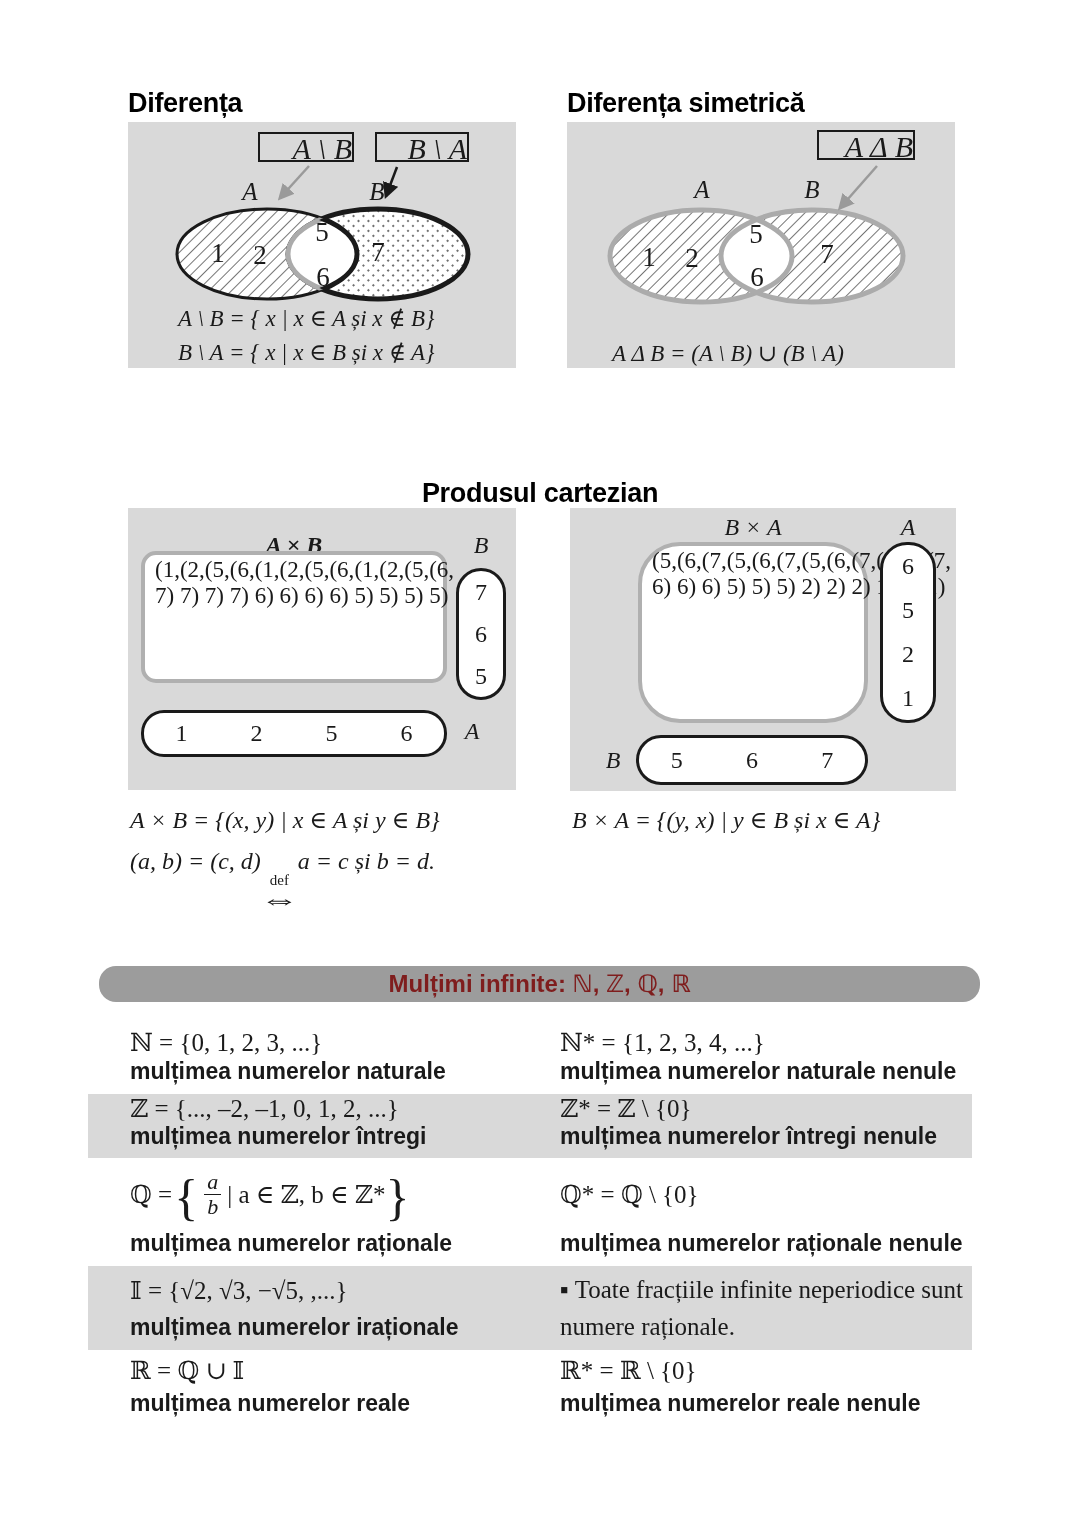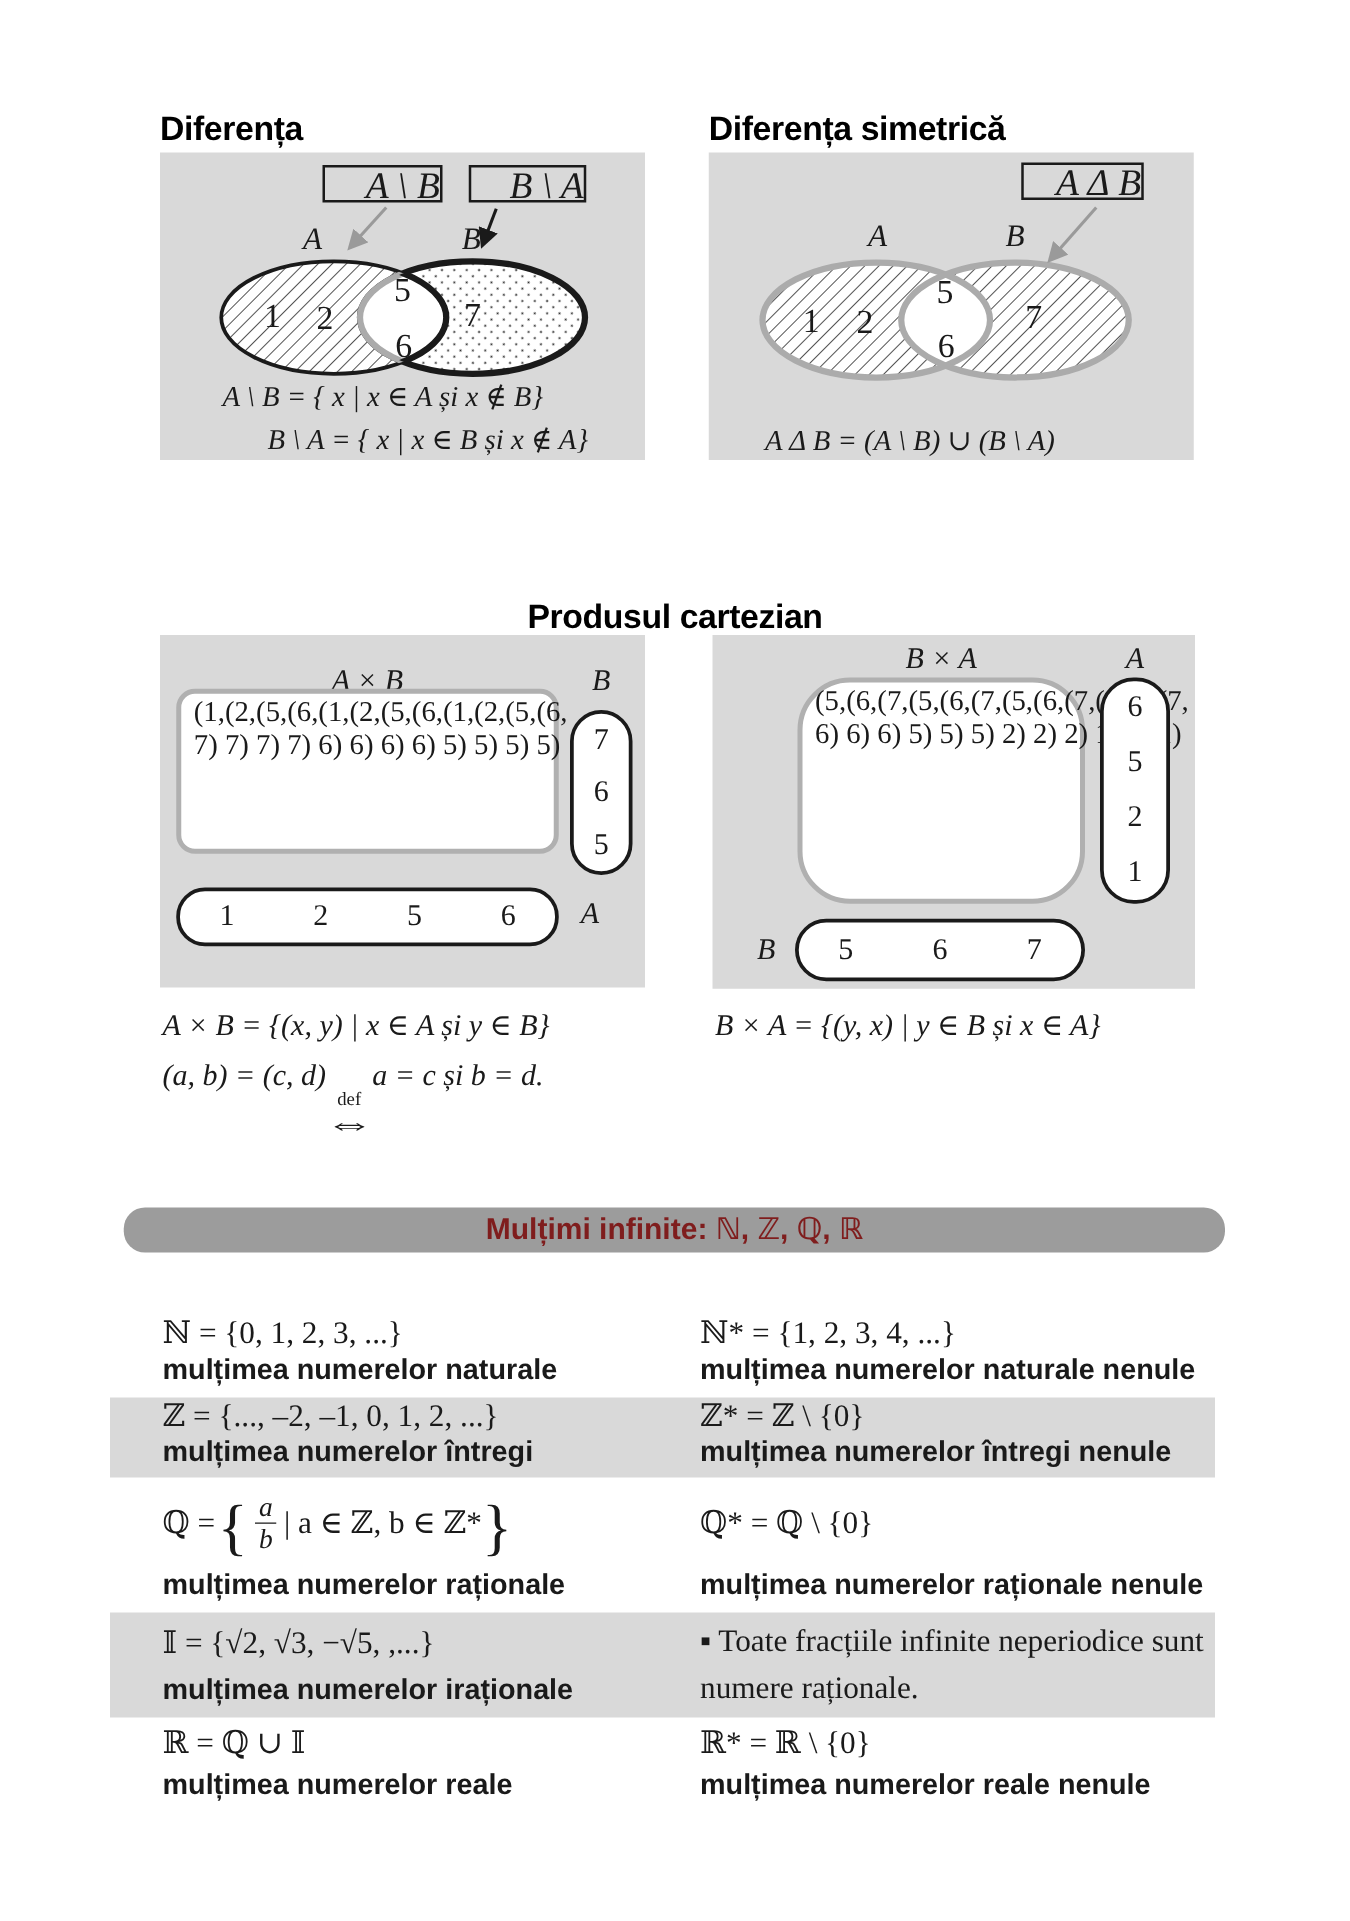--- a/index.html
+++ b/index.html
@@ -91,21 +91,21 @@
     <div class="tagbox" style="left:130px;top:10px;width:96px;">A \ B</div>
     <div class="tagbox" style="left:247px;top:10px;width:94px;">B \ A</div>
     <span class="vlabel" style="left:122px;top:70px;">A</span>
     <span class="vlabel" style="left:249px;top:70px;">B</span>
     <span class="vnum" style="left:90px;top:131px;">1</span>
     <span class="vnum" style="left:132px;top:133px;">2</span>
     <span class="vnum" style="left:194px;top:110px;">5</span>
     <span class="vnum" style="left:195px;top:155px;">6</span>
     <span class="vnum" style="left:250px;top:130px;">7</span>
     <div class="formula italic" style="left:50px;top:183px;">A \ B = { x | x ∈ A și x ∉ B}</div>
-    <div class="formula italic" style="left:50px;top:217px;margin-left:36px;">B \ A = { x | x ∈ B și x ∉ A}</div>
+    <div class="formula italic" style="left:50px;top:217px;">B \ A = { x | x ∈ B și x ∉ A}</div>
   </div>
 
   <div class="panel" style="left:567px;top:122px;width:388px;height:246px;">
     <svg class="vsvg" width="388" height="246" viewBox="0 0 388 246">
       <defs>
         <pattern id="hatchR" width="8" height="8" patternUnits="userSpaceOnUse" patternTransform="rotate(-45)">
           <rect width="8" height="8" fill="#ffffff"></rect>
           <line x1="0" y1="0" x2="8" y2="0" stroke="#2a2a2a" stroke-width="1.3"></line>
         </pattern>
         <clipPath id="clipAR">
@@ -128,21 +128,21 @@
     <span class="vnum" style="left:125px;top:136px;">2</span>
     <span class="vnum" style="left:189px;top:112px;">5</span>
     <span class="vnum" style="left:190px;top:155px;">6</span>
     <span class="vnum" style="left:260px;top:132px;">7</span>
     <div class="formula italic" style="left:45px;top:218px;">A Δ B = (A \ B) ∪ (B \ A)</div>
   </div>
 
   <div class="h1" style="left:100px;top:478px;width:880px;text-align:center;">Produsul cartezian</div>
 
   <div class="panel" style="left:128px;top:508px;width:388px;height:282px;">
-    <div class="plabel" style="left:13px;top:24px;width:306px;">A × B</div>
+    <div class="plabel" style="left:13px;top:24px;width:306px;font-weight:bold;">A × B</div>
     <div class="plabel" style="left:328px;top:24px;width:50px;">B</div>
     <div class="rrect gborder" style="left:13px;top:43px;width:306px;height:132px;border-radius:15px;">
       <div class="pair-grid">
           <div class="pair-row">
             <span class="pair-cell">(1, 7)</span>
             <span class="pair-cell">(2, 7)</span>
             <span class="pair-cell">(5, 7)</span>
             <span class="pair-cell">(6, 7)</span>
           </div>
           <div class="pair-row">
@@ -226,21 +226,21 @@
   <div class="midformula" style="left:572px;top:806px;">B × A = {(y, x) | y ∈ B și x ∈ A}</div>
   <div class="midformula" style="left:130px;top:848px;">
     <span>(a, b) = (c, d)</span><span class="defstack">
         <span class="def-label">def</span>
         <span class="def-arrow">⇔</span>
       </span><span>a = c și b = d.</span>
   </div>
 
   <div class="bar">Mulțimi infinite: ℕ, ℤ, ℚ, ℝ</div>
   <div class="sets" id="sets-rows">
-      <div class="set-row" style="height: 68px; margin-top: 24px;">
+      <div class="set-row" style="height: 68px;">
         <div class="col-left">
           <div class="row-formula">ℕ = {0, 1, 2, 3, ...}</div>
           <div class="row-label">mulțimea numerelor naturale</div>
         </div>
         <div class="col-right">
           <div class="row-formula">ℕ* = {1, 2, 3, 4, ...}</div>
           <div class="row-label">mulțimea numerelor naturale nenule</div>
         </div>
       </div>
       <div class="set-row shaded" style="height: 64px;">

